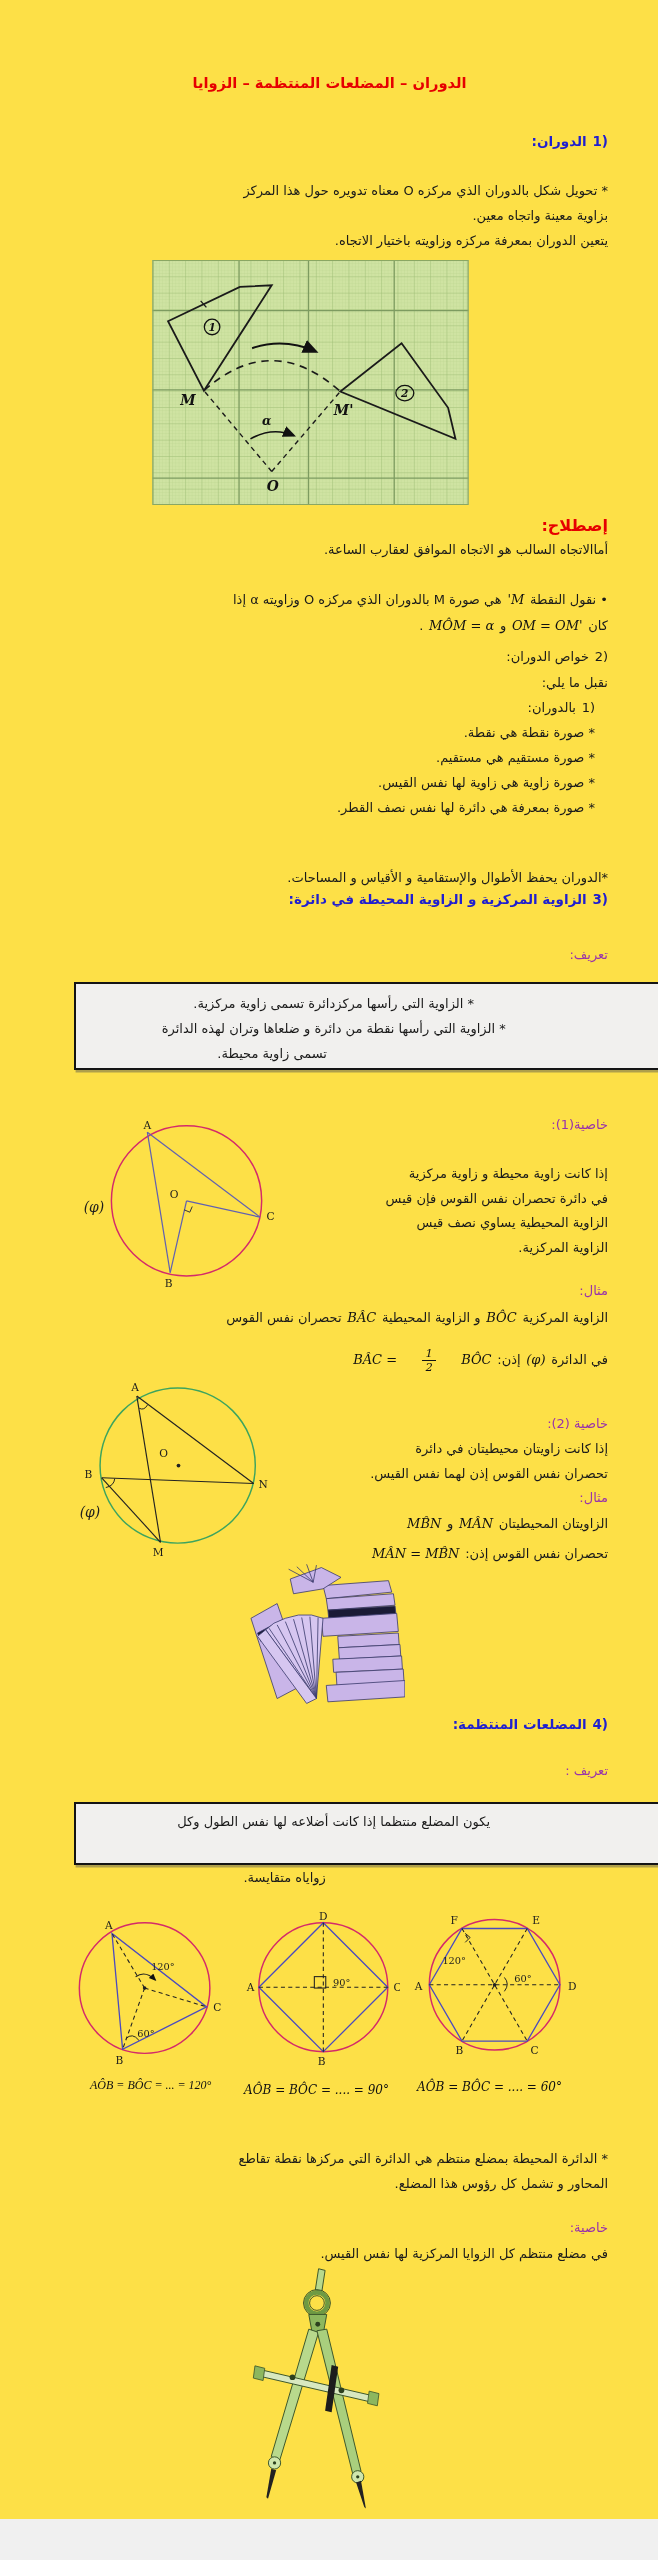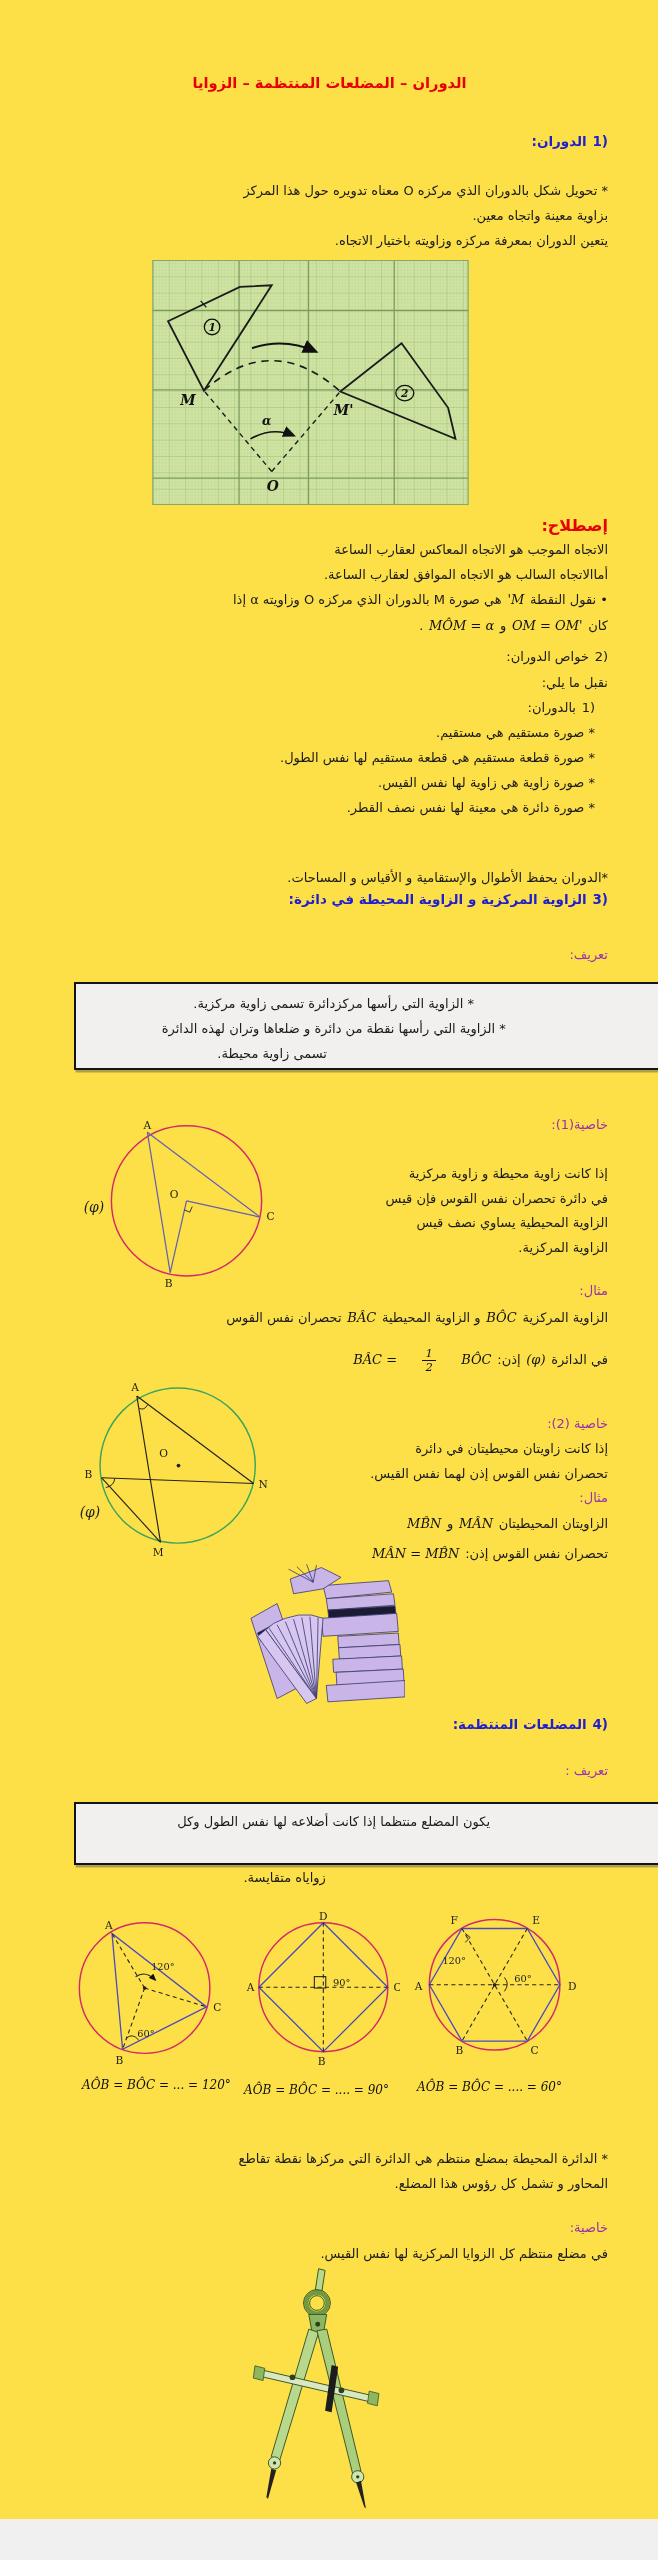--- a/index.html
+++ b/index.html
@@ -86,21 +86,20 @@
     <path d="M122,108 Q161,95 200,112" fill="none" stroke="#111" stroke-width="2.4" marker-end="url(#arrow)"></path>
     <path d="M120,219 Q147,204 173,215" fill="none" stroke="#111" stroke-width="2" marker-end="url(#arrow)"></path>
     <text x="34" y="178" class="hand" font-size="17">M</text>
     <text x="222" y="190" class="hand" font-size="17">M'</text>
     <text x="140" y="283" class="hand" font-size="17">O</text>
     <text x="134" y="202" class="hand" font-size="15">α</text>
   </svg>
 
   <div class="abs ar redlabel" style="top:514px;right:51px;">إصطلاح:</div>
   <div class="abs ar" style="top:537px;right:51px;width:561px;line-height:25px;">
-    <div>الاتجاه الموجب هو الاتجاه المعاكس لعقارب الساعة</div>
     <div>أماالاتجاه السالب هو الاتجاه الموافق لعقارب الساعة.</div>
   </div>
   <div class="abs ar fl" style="top:588px;right:51px;">
     <span>• نقول النقطة</span>
     <span dir="ltr" class="math">'M</span>
     <span>هي صورة M بالدوران الذي مركزه O وزاويته α إذا</span>
   </div>
   <div class="abs ar fl" style="top:614px;right:51px;">
     <span>كان</span>
     <span class="math">OM = OM'</span>
@@ -112,24 +111,24 @@
   <div class="abs ar fl" style="top:645px;right:51px;">
     <span dir="ltr">2)</span>
     <span>خواص الدوران:</span>
   </div>
   <div class="abs ar" style="top:671px;right:51px;">نقبل ما يلي:</div>
   <div class="abs ar fl" style="top:696px;right:64px;">
     <span dir="ltr">1)</span>
     <span>بالدوران:</span>
   </div>
   <div class="abs ar" style="top:720px;right:64px;width:524px;line-height:25px;">
+    <div>* صورة نقطة هي نقطة.</div>
     <div>* صورة مستقيم هي مستقيم.</div>
-    <div>* صورة قطعة مستقيم هي قطعة مستقيم لها نفس الطول.</div>
     <div>* صورة زاوية هي زاوية لها نفس القيس.</div>
-    <div>* صورة دائرة هي معينة لها نفس نصف القطر.</div>
+    <div>* صورة بمعرفة هي دائرة لها نفس نصف القطر.</div>
   </div>
   <div class="abs ar" style="top:866px;right:51px;width:561px;">*الدوران يحفظ الأطوال والإستقامية و الأقياس و المساحات.</div>
 
   <div class="abs ar fl bluehead" style="top:889px;right:51px;">
     <span dir="ltr">3)</span>
     <span>الزاوية المركزية و الزاوية المحيطة في دائرة:</span>
   </div>
   <div class="abs ar purplelabel" style="top:943px;right:51px;">تعريف:</div>
 
   <div class="abs box ar boxtxt" style="top:982px;left:74px;width:499px;height:77px;padding:6.5px 16.4px 0 8.2px;text-align:center;padding-right:151px;">
@@ -270,21 +269,21 @@
     </g>
     <circle cx="89" cy="88" r="2.2" fill="#222"></circle>
     <path d="M78,74 Q90,66 102,78" fill="none" stroke="#222" stroke-width="1.3" marker-end="url(#arrow2)"></path>
     <path d="M66,150 Q74,142 82,152" fill="none" stroke="#222" stroke-width="1.2"></path>
     <text x="97" y="66" class="fang">120°</text>
     <text x="80" y="148" class="fang">60°</text>
     <text x="45" y="15" text-anchor="middle" class="flabel">A</text>
     <text x="58" y="181" text-anchor="middle" class="flabel">B</text>
     <text x="173" y="116" class="flabel">C</text>
   </svg>
-  <div class="abs mathsmall" style="top:2078px;left:82px;">AÔB = BÔC = ... = 120°</div>
+  <div class="abs mathsmall" style="top:2078px;left:90px;font-family:Liberation Serif, serif;">AÔB = BÔC = ... = 120°</div>
 
   <svg class="abs" style="top:1912px;left:245px;" width="155" height="157" viewBox="0 0 190 192">
     <circle cx="96" cy="92" r="79" fill="none" stroke="#d42a6a" stroke-width="1.8"></circle>
     <polygon points="96,13 175,92 96,171 17,92" fill="none" stroke="#4a4ac0" stroke-width="1.6"></polygon>
     <g stroke="#222" stroke-width="1.3" stroke-dasharray="5 4">
       <line x1="17" y1="92" x2="175" y2="92"></line>
       <line x1="96" y1="13" x2="96" y2="171"></line>
     </g>
     <rect x="85" y="79" width="14" height="14" fill="none" stroke="#222" stroke-width="1.3"></rect>
     <text x="108" y="90" class="fang">90°</text>

